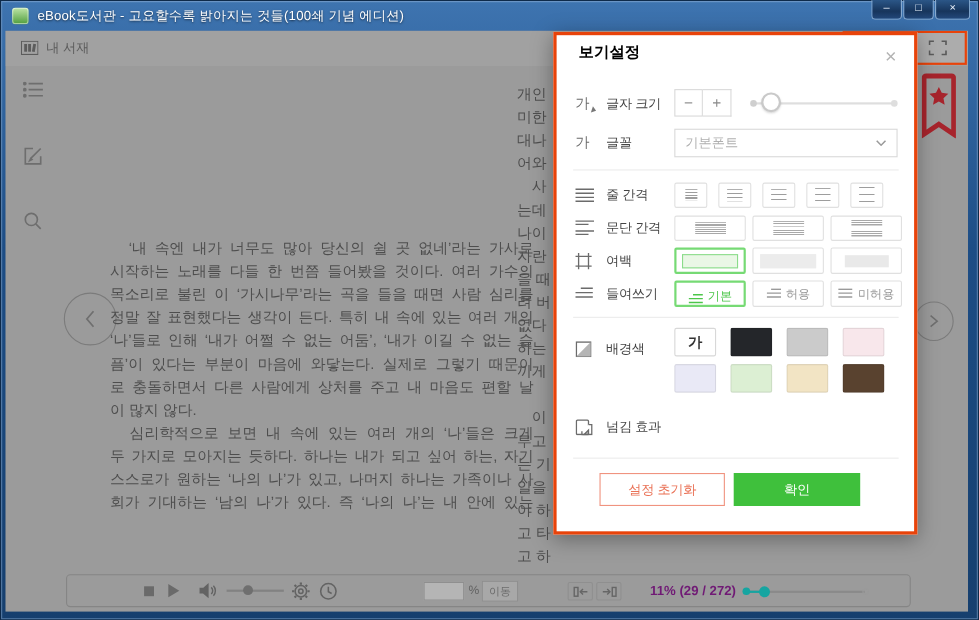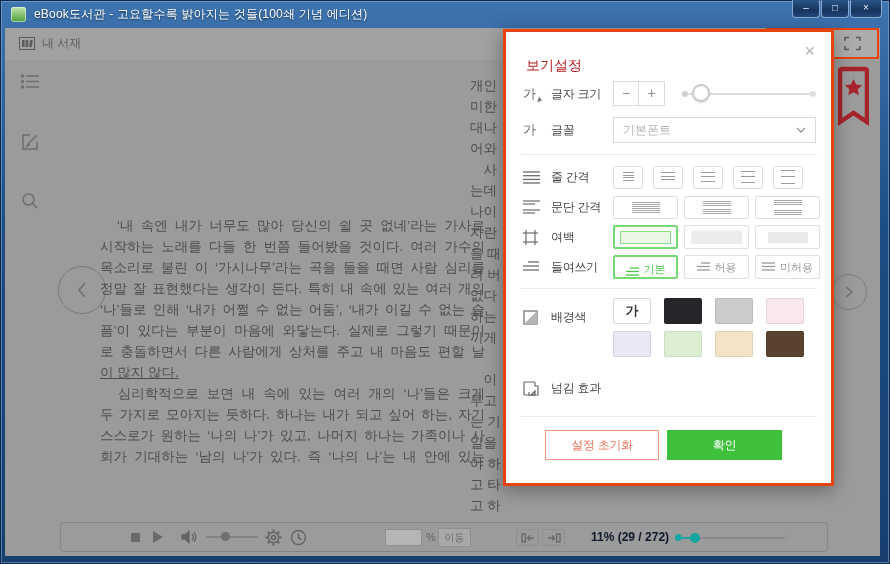--- a/index.html
+++ b/index.html
@@ -34,21 +34,21 @@
   .nav-left{left:53px;top:238px;width:48px;height:48px;}
   .nav-right{left:826px;top:246px;width:36px;height:36px;}
   
   .chap{position:absolute;right:398px;top:44px;text-align:right;}
   .chap span{display:inline-block;background:#a9a9a9;color:#484848;padding:2px 9px;margin-bottom:5px;
     font-family:"Liberation Serif","DejaVu Serif",serif;font-size:15px;letter-spacing:1px;}
   
   .bodytext{position:absolute;left:95px;top:187px;width:385px;
     font-family:"Liberation Serif","DejaVu Serif",serif;font-size:13.5px;color:#4e4e4e;}
   .bline{height:21px;line-height:21px;text-align:justify;text-align-last:justify;white-space:nowrap;}
-  .bline.pend{text-align-last:left;text-decoration:underline;}
+  .bline.pend{text-align-last:left;}
   
   .rcol{position:absolute;left:465px;top:47px;width:46px;overflow:hidden;
     font-family:"Liberation Serif","DejaVu Serif",serif;font-size:13.5px;color:#4e4e4e;}
   .rline{height:21px;line-height:21px;white-space:nowrap;}
   
   .bookmark{position:absolute;left:833px;top:38px;}
   
   .btoolbar{position:absolute;left:55px;top:494px;width:768px;height:30px;border:1px solid #858585;border-radius:4px;}
   .bt-item{position:absolute;top:0;height:28px;display:flex;align-items:center;color:#636363;}
   .stop-sq{width:9px;height:9px;background:#6a6a6a;}
@@ -62,21 +62,21 @@
   .jump-btn{position:absolute;top:6px;width:23px;height:17px;border:1px solid #8f8f8f;border-radius:2px;display:flex;align-items:center;justify-content:center;color:#666;}
   .prog-text{left:530px;font-size:12px;font-weight:bold;}
   .prog-track{position:absolute;left:617px;top:14px;width:108px;height:2px;background:#8a8a8a;}
   .prog-seg{position:absolute;left:617px;top:14px;width:20px;height:2px;}
   .prog-dot1{position:absolute;left:614px;top:11px;width:7px;height:7px;border-radius:50%;}
   .prog-dot2{position:absolute;left:629px;top:10px;width:10px;height:10px;border-radius:50%;}
   .prog-end{position:absolute;left:723px;top:12px;width:6px;height:6px;border-radius:50%;border:1px solid #9a9a9a;}
   
   .panel{position:absolute;left:503px;top:29px;width:331px;height:457px;background:#fff;
     border:3px solid #e8430a;box-shadow:0 4px 18px rgba(0,0,0,.35);z-index:50;}
-  .sp-title{position:absolute;left:20px;top:25px;font-size:14px;font-weight:normal;color:#b91c1c;}
+  .sp-title{position:absolute;left:20px;top:7px;font-size:14px;font-weight:bold;color:#000000;}
   .sp-close{position:absolute;right:16px;top:9px;font-size:18px;color:#b3b3b3;cursor:default;}
   .sp-row{position:absolute;left:17px;height:26px;display:flex;align-items:center;}
   .sp-ico{width:28px;color:#6b6b6b;display:flex;align-items:center;}
   .sp-label{width:62px;font-size:12px;color:#444;letter-spacing:-.3px;}
   .divider{position:absolute;left:15px;width:296px;height:1px;background:#ececec;}
   
   .stepper{position:absolute;left:107px;display:flex;}
   .step-btn{width:26px;height:25px;border:1px solid #d9d9d9;background:#fff;color:#8a8a8a;font-size:14px;line-height:23px;text-align:center;}
   .step-btn.plus{border-left:none;}
   .fs-slider{position:absolute;left:178px;top:12px;width:130px;height:2px;background:#dedede;}
@@ -289,21 +289,21 @@
             <polyline points="9,2.5 6.5,5 9,7.5"></polyline>
           </svg>
       </span>
       <span class="jump-btn" style="left:481px">
         <svg width="14" height="10" viewBox="0 0 14 10" fill="none" stroke="#666" stroke-width="1.3">
             <line x1="1" y1="5" x2="7.5" y2="5"></line>
             <polyline points="5,2.5 7.5,5 5,7.5"></polyline>
             <rect x="9.6" y="1" width="3.4" height="8"></rect>
           </svg>
       </span>
-      <span class="bt-item prog-text" id="progText" style="color: #0f172a;">11% (29 / 272)</span>
+      <span class="bt-item prog-text" id="progText" style="color: #701a75;">11% (29 / 272)</span>
       <span class="prog-track"></span>
       <span class="prog-seg" id="progSeg" style="background: rgb(22, 165, 161);"></span>
       <span class="prog-dot1" id="progD1" style="background: rgb(22, 165, 161);"></span>
       <span class="prog-dot2" id="progD2" style="background: rgb(22, 165, 161);"></span>
       <span class="prog-end"></span>
     </div>
   </div>
 
   <div class="panel">
     <div class="sp-title">보기설정</div>

